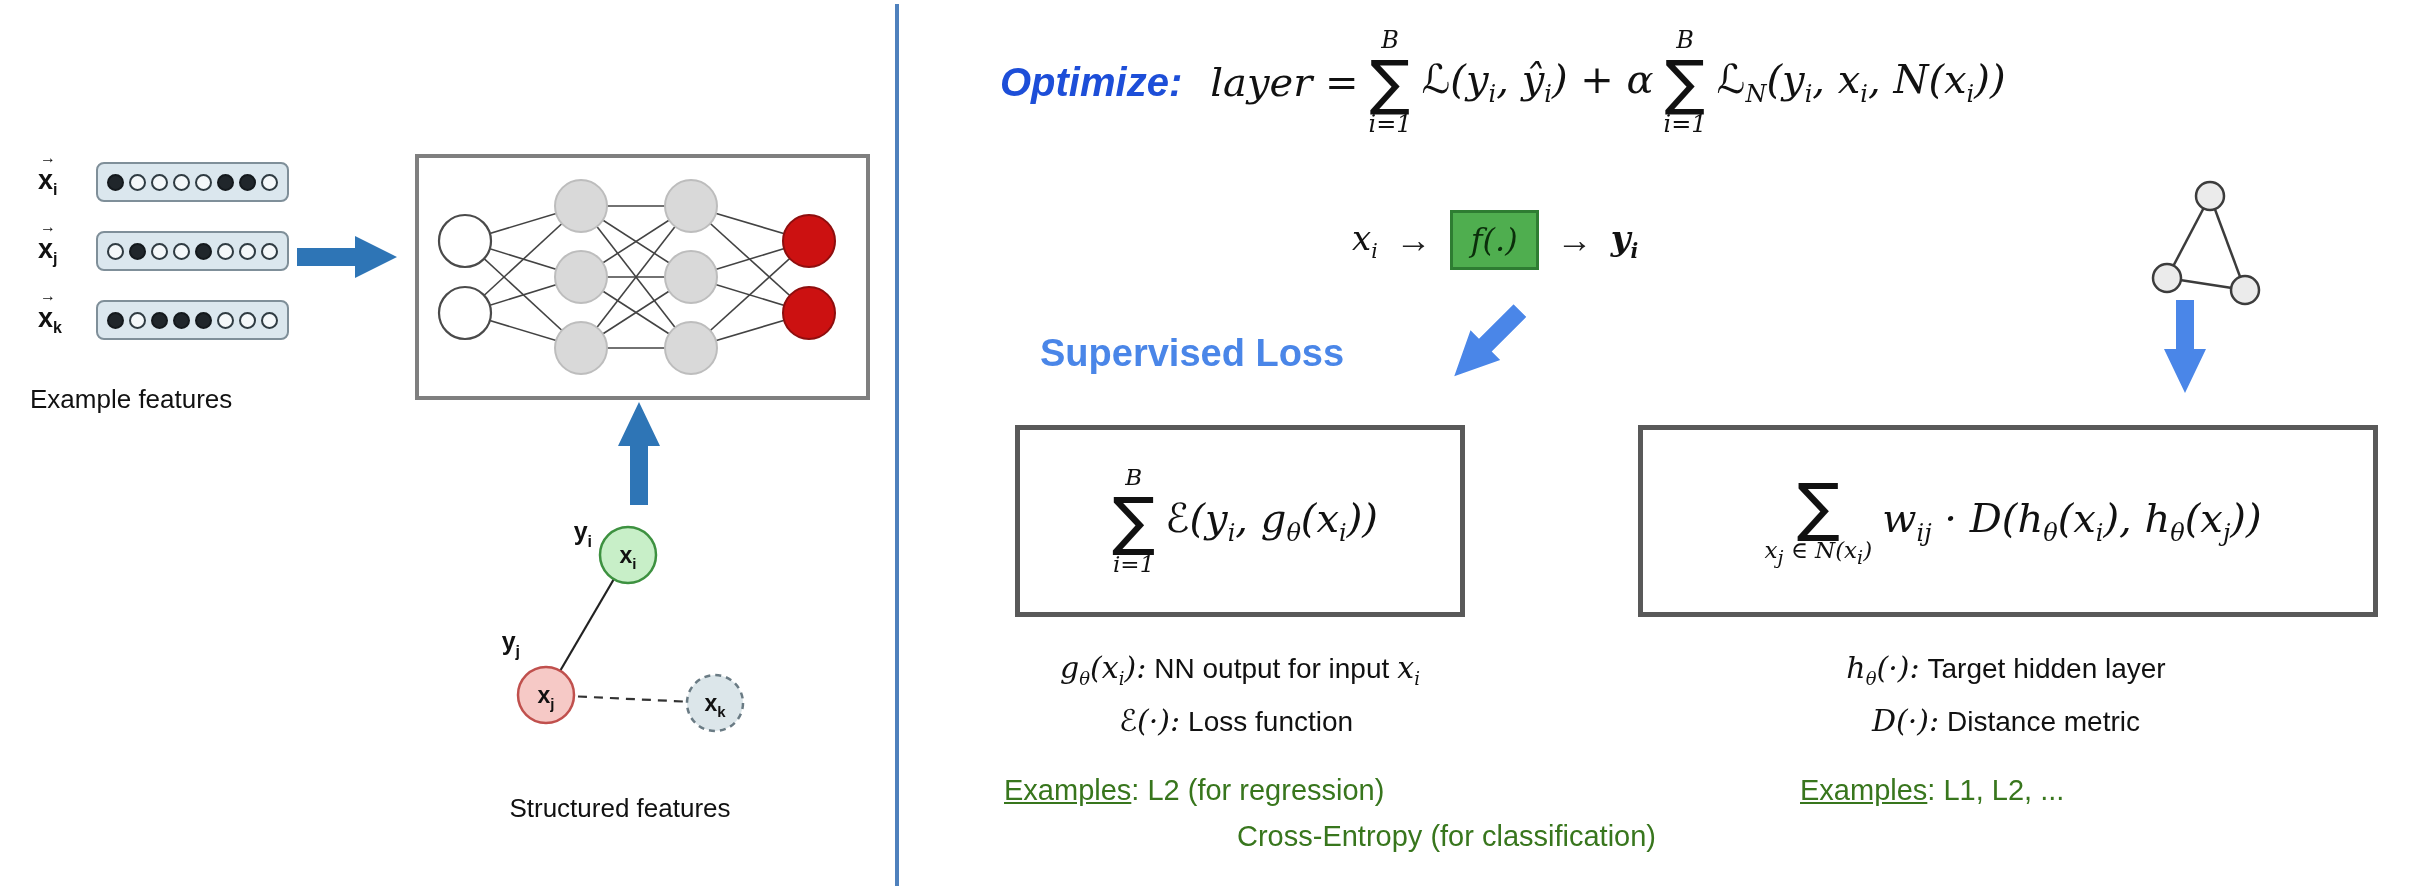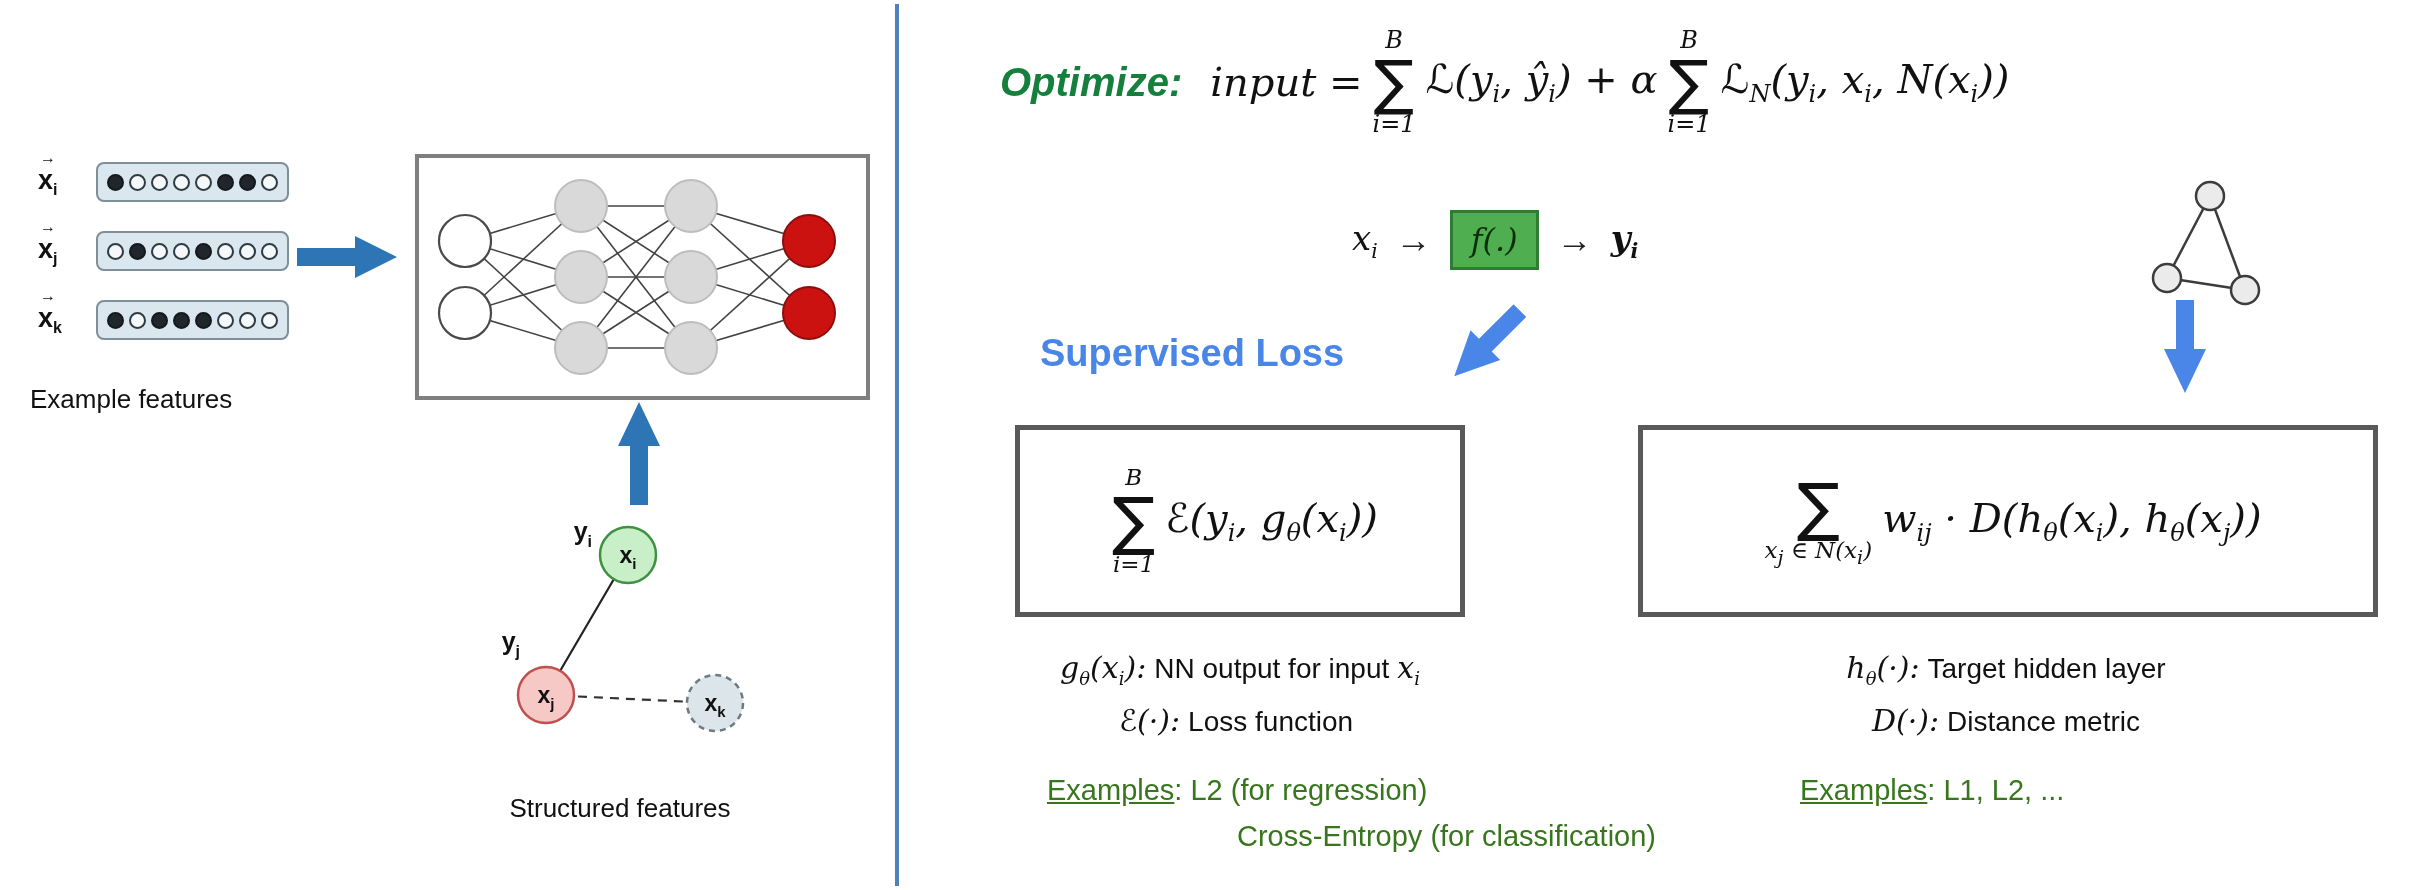--- a/index.html
+++ b/index.html
@@ -39,21 +39,21 @@
   .fill-left{fill:var(--arrow-blue-left,#2e75b6);}
   .fill-right{fill:var(--arrow-blue-right,#4a86e8);}
   .in-node{fill:#ffffff;stroke:#4a4a4a;stroke-width:2.2;}
   .hid-node{fill:#d9d9d9;stroke:#bdbdbd;stroke-width:2;}
   .out-node{fill:var(--output-node-red,#cc1111);stroke:#8e0e0e;stroke-width:2;}
   .nn-wire{stroke:#2f2f2f;stroke-width:1.6;opacity:.9;}
   .g-text{font-family:"Liberation Sans",sans-serif;font-weight:bold;fill:#111;}
 
   
   .optimize-row{position:absolute;left:1000px;top:28px;display:flex;align-items:center;gap:28px;}
-  .optimize-label{font-size:40px;font-weight:bold;font-style:italic;color:#15803d;}
+  .optimize-label{font-size:40px;font-weight:bold;font-style:italic;color:#1d4ed8;}
   .pipeline{position:absolute;left:1352px;top:210px;display:flex;align-items:center;gap:18px;}
   .pipe-math{font-size:34px;}
   .pipe-math.bold{font-weight:bold;}
   .pipe-arrow{font-size:36px;font-weight:bold;color:#222;line-height:1;}
   .fn-box{background:var(--fn-box-green,#4fae4f);border:3px solid #2e7d32;padding:8px 18px;font-size:32px;color:#0b2e0b;}
   .loss-title{position:absolute;font-size:38px;font-weight:bold;color:var(--heading-blue,#4a86e8);white-space:nowrap;text-align:center;}
   .formula-box{position:absolute;border:5px solid #595959;background:#fff;display:flex;
                align-items:center;justify-content:center;box-sizing:border-box;}
   .legend{position:absolute;text-align:center;}
   .legend-line{margin-bottom:14px;white-space:nowrap;}
@@ -180,21 +180,21 @@
     <text class="g-text" x="86" y="203" text-anchor="middle" font-size="23"><tspan>x</tspan><tspan dy="6" font-size="15">j</tspan></text>
     <text class="g-text" x="255" y="211" text-anchor="middle" font-size="23"><tspan>x</tspan><tspan dy="6" font-size="15">k</tspan></text>
   </svg>
   <div class="caption" style="left:460px;top:793px;width:320px;text-align:center">Structured features</div>
 
   <div class="divider"></div>
 
   <div class="optimize-row">
     <span class="optimize-label">Optimize:</span>
     <span class="formula main-f">
-        <span class="mi">input = </span>
+        <span class="mi">layer = </span>
         <span class="sum">
           <span class="sum-top">B</span>
           <span class="sum-sym">∑</span>
           <span class="sum-bot">i=1</span>
         </span>
         <span class="mi">ℒ(y<sub>i</sub>, ŷ<sub>i</sub>) + α </span>
         <span class="sum">
           <span class="sum-top">B</span>
           <span class="sum-sym">∑</span>
           <span class="sum-bot">i=1</span>
@@ -265,21 +265,21 @@
 
   <div class="legend" style="left:1640px;top:650px;width:740px">
     <div class="legend-line">
       <span class="mi lg-math">h<sub>θ</sub>(·):</span><span class="lg-text">Target hidden layer</span>
     </div>
     <div class="legend-line">
       <span class="mi lg-math">D(·):</span><span class="lg-text">Distance metric</span>
     </div>
   </div>
 
-  <div class="examples-line" style="left:1047px;top:774px">
+  <div class="examples-line" style="left:1004px;top:774px">
     <span class="ex-label">Examples</span><span>: L2 (for regression)</span>
   </div>
   <div class="examples-line" style="left:1237px;top:820px">Cross-Entropy (for classification)</div>
   <div class="examples-line" style="left:1800px;top:774px">
     <span class="ex-label">Examples</span><span>: L1, L2, ...</span>
   </div>
 
 </div>
 
 </body></html>

